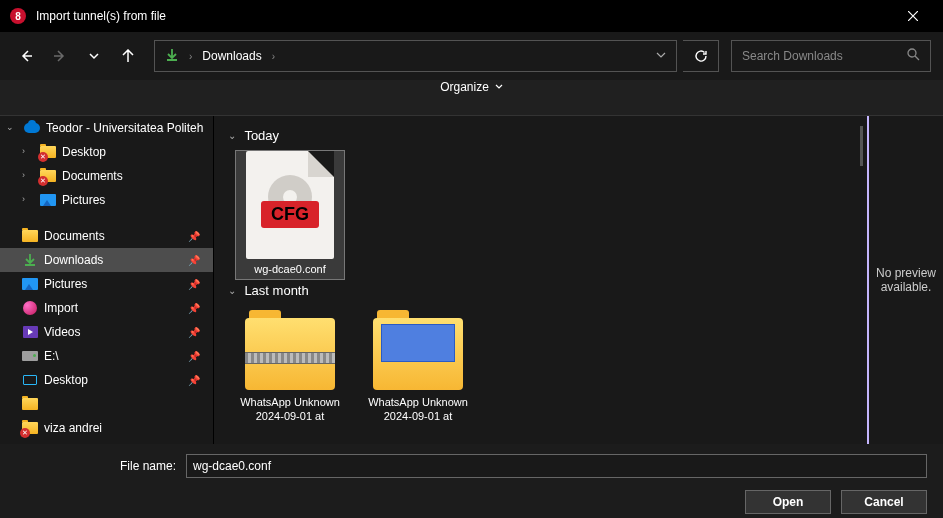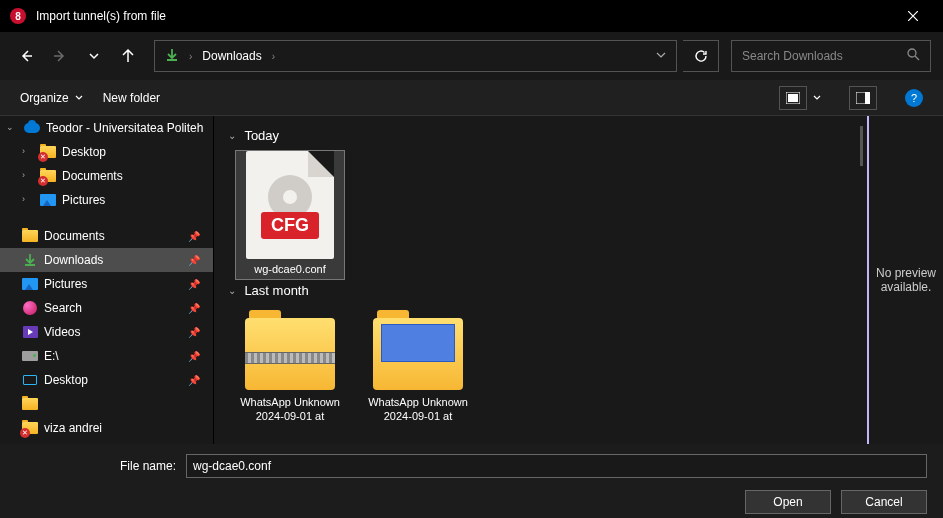--- a/index.html
+++ b/index.html
@@ -97,23 +97,24 @@
 }
 .search-box input::placeholder { color: #888; }
 .search-box .search-icon { color: #888; }
 
 
 .toolbar {
   height: 36px;
   background: #202020;
   display: flex;
   align-items: center;
-  padding: 0 20px;
+  padding: 0 27px;
   gap: 20px;
   border-bottom: 1px solid #333;
+  flex-direction: column;
 }
 .toolbar .tb-btn {
   display: flex; align-items: center; gap: 6px;
   cursor: pointer; font-size: 12px;
 }
 .toolbar .tb-spacer { flex: 1; }
 .toolbar .view-btn {
   width: 28px; height: 24px;
   border: 1px solid #535353;
   display: flex; align-items: center; justify-content: center;
@@ -257,22 +258,22 @@
   border-left: 26px solid #d8d5d0;
 }
 .cfg-gear{
   position:absolute;top:24px;
   width:44px;height:44px;border-radius:50%;
   background:#d0cdc8;
   display:flex;align-items:center;justify-content:center;
 }
 .cfg-gear::before{content:"";width:14px;height:14px;border-radius:50%;background:#f3f1ee;}
 .cfg-badge{
-  position:absolute; bottom:20px;
-  background:#d8232a; color:#ffffff; font-weight:600;
+  position:absolute; bottom:31px;
+  background:#d8232a; color:#000000; font-weight:600;
   padding: 3px 10px; font-size: 18px; border-radius:3px;
 }
 .folder-large {
   width: 90px; height: 72px;
   position: relative;
   margin: 12px 0 4px 0;
 }
 .folder-large .back{
   position:absolute;inset:0;
   background:linear-gradient(#ffdf70,#f7b733);
@@ -331,21 +332,21 @@
   border: 1px solid #666;
   color: #fff;
   font-size: 12px;
   padding: 0 6px;
   overflow:hidden;
   display:flex;align-items:center;
   white-space:nowrap;
 }
 .filetype-select .dd{margin-left:auto;}
 .btn-row {
-  display: flex; justify-content: flex-end; gap: 10px;
+  display: flex; justify-content: flex-end; gap: 10px; font-weight: bold;
 }
 .btn {
   width: 86px; height: 24px;
   background: #333;
   border: 1px solid #666;
   color: #fff;
   font-size: 12px;
   cursor: pointer;
   display:flex;align-items:center;justify-content:center;
 }
@@ -501,21 +502,21 @@
         <span class="ticon">
           <span class="pic-ico"></span>
         </span>
         <span>Pictures</span>
         <span class="pin">📌</span>
       </div>
       <div class="tree-item indent-2 ">
         <span class="ticon">
           <span class="music-ico"></span>
         </span>
-        <span>Search</span>
+        <span>Import</span>
         <span class="pin">📌</span>
       </div>
       <div class="tree-item indent-2 ">
         <span class="ticon">
           <span class="video-ico"></span>
         </span>
         <span>Videos</span>
         <span class="pin">📌</span>
       </div>
       <div class="tree-item indent-2 ">

